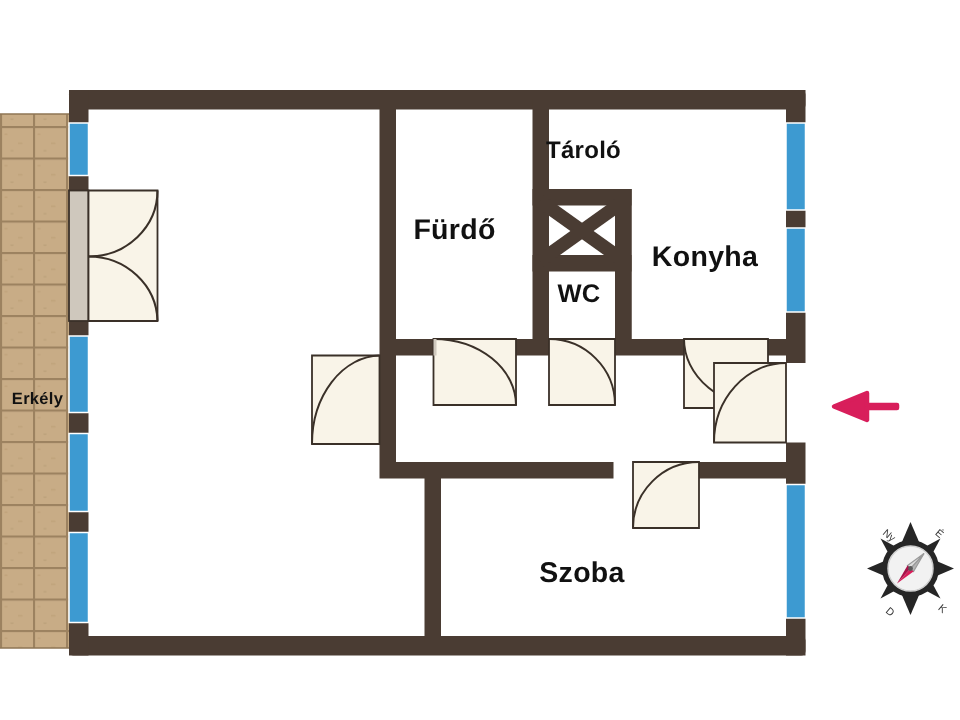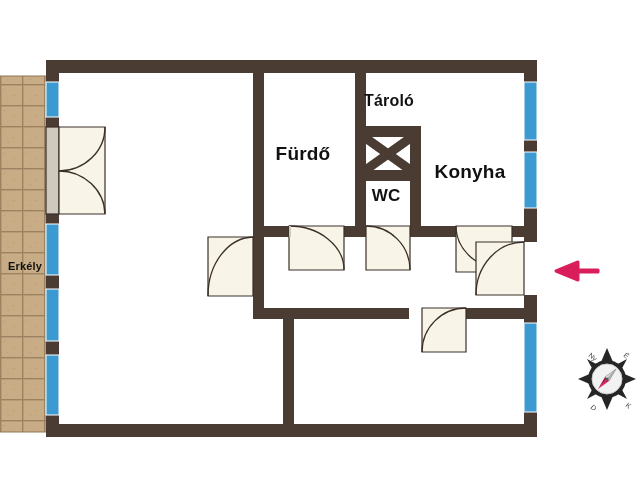--- a/index.html
+++ b/index.html
@@ -195,16 +195,17 @@
 
   <div class="room-label lbl-lg" style="left:303px; top:154px;">Fürdő</div>
 
   <div class="room-label lbl-sm" style="left:389px; top:101px;">Tároló</div>
 
   <div class="room-label lbl-md" style="left:386px; top:196px;">WC</div>
 
   <div class="room-label lbl-lg" style="left:470px; top:172px;">Konyha</div>
 
 
+  <div class="room-label lbl-lg" style="left:388px; top:383px;">Szoba</div>
 
   <div class="room-label lbl-xs" style="left:25px; top:266px;">Erkély</div>
 
 </div>
 
 </body></html>

